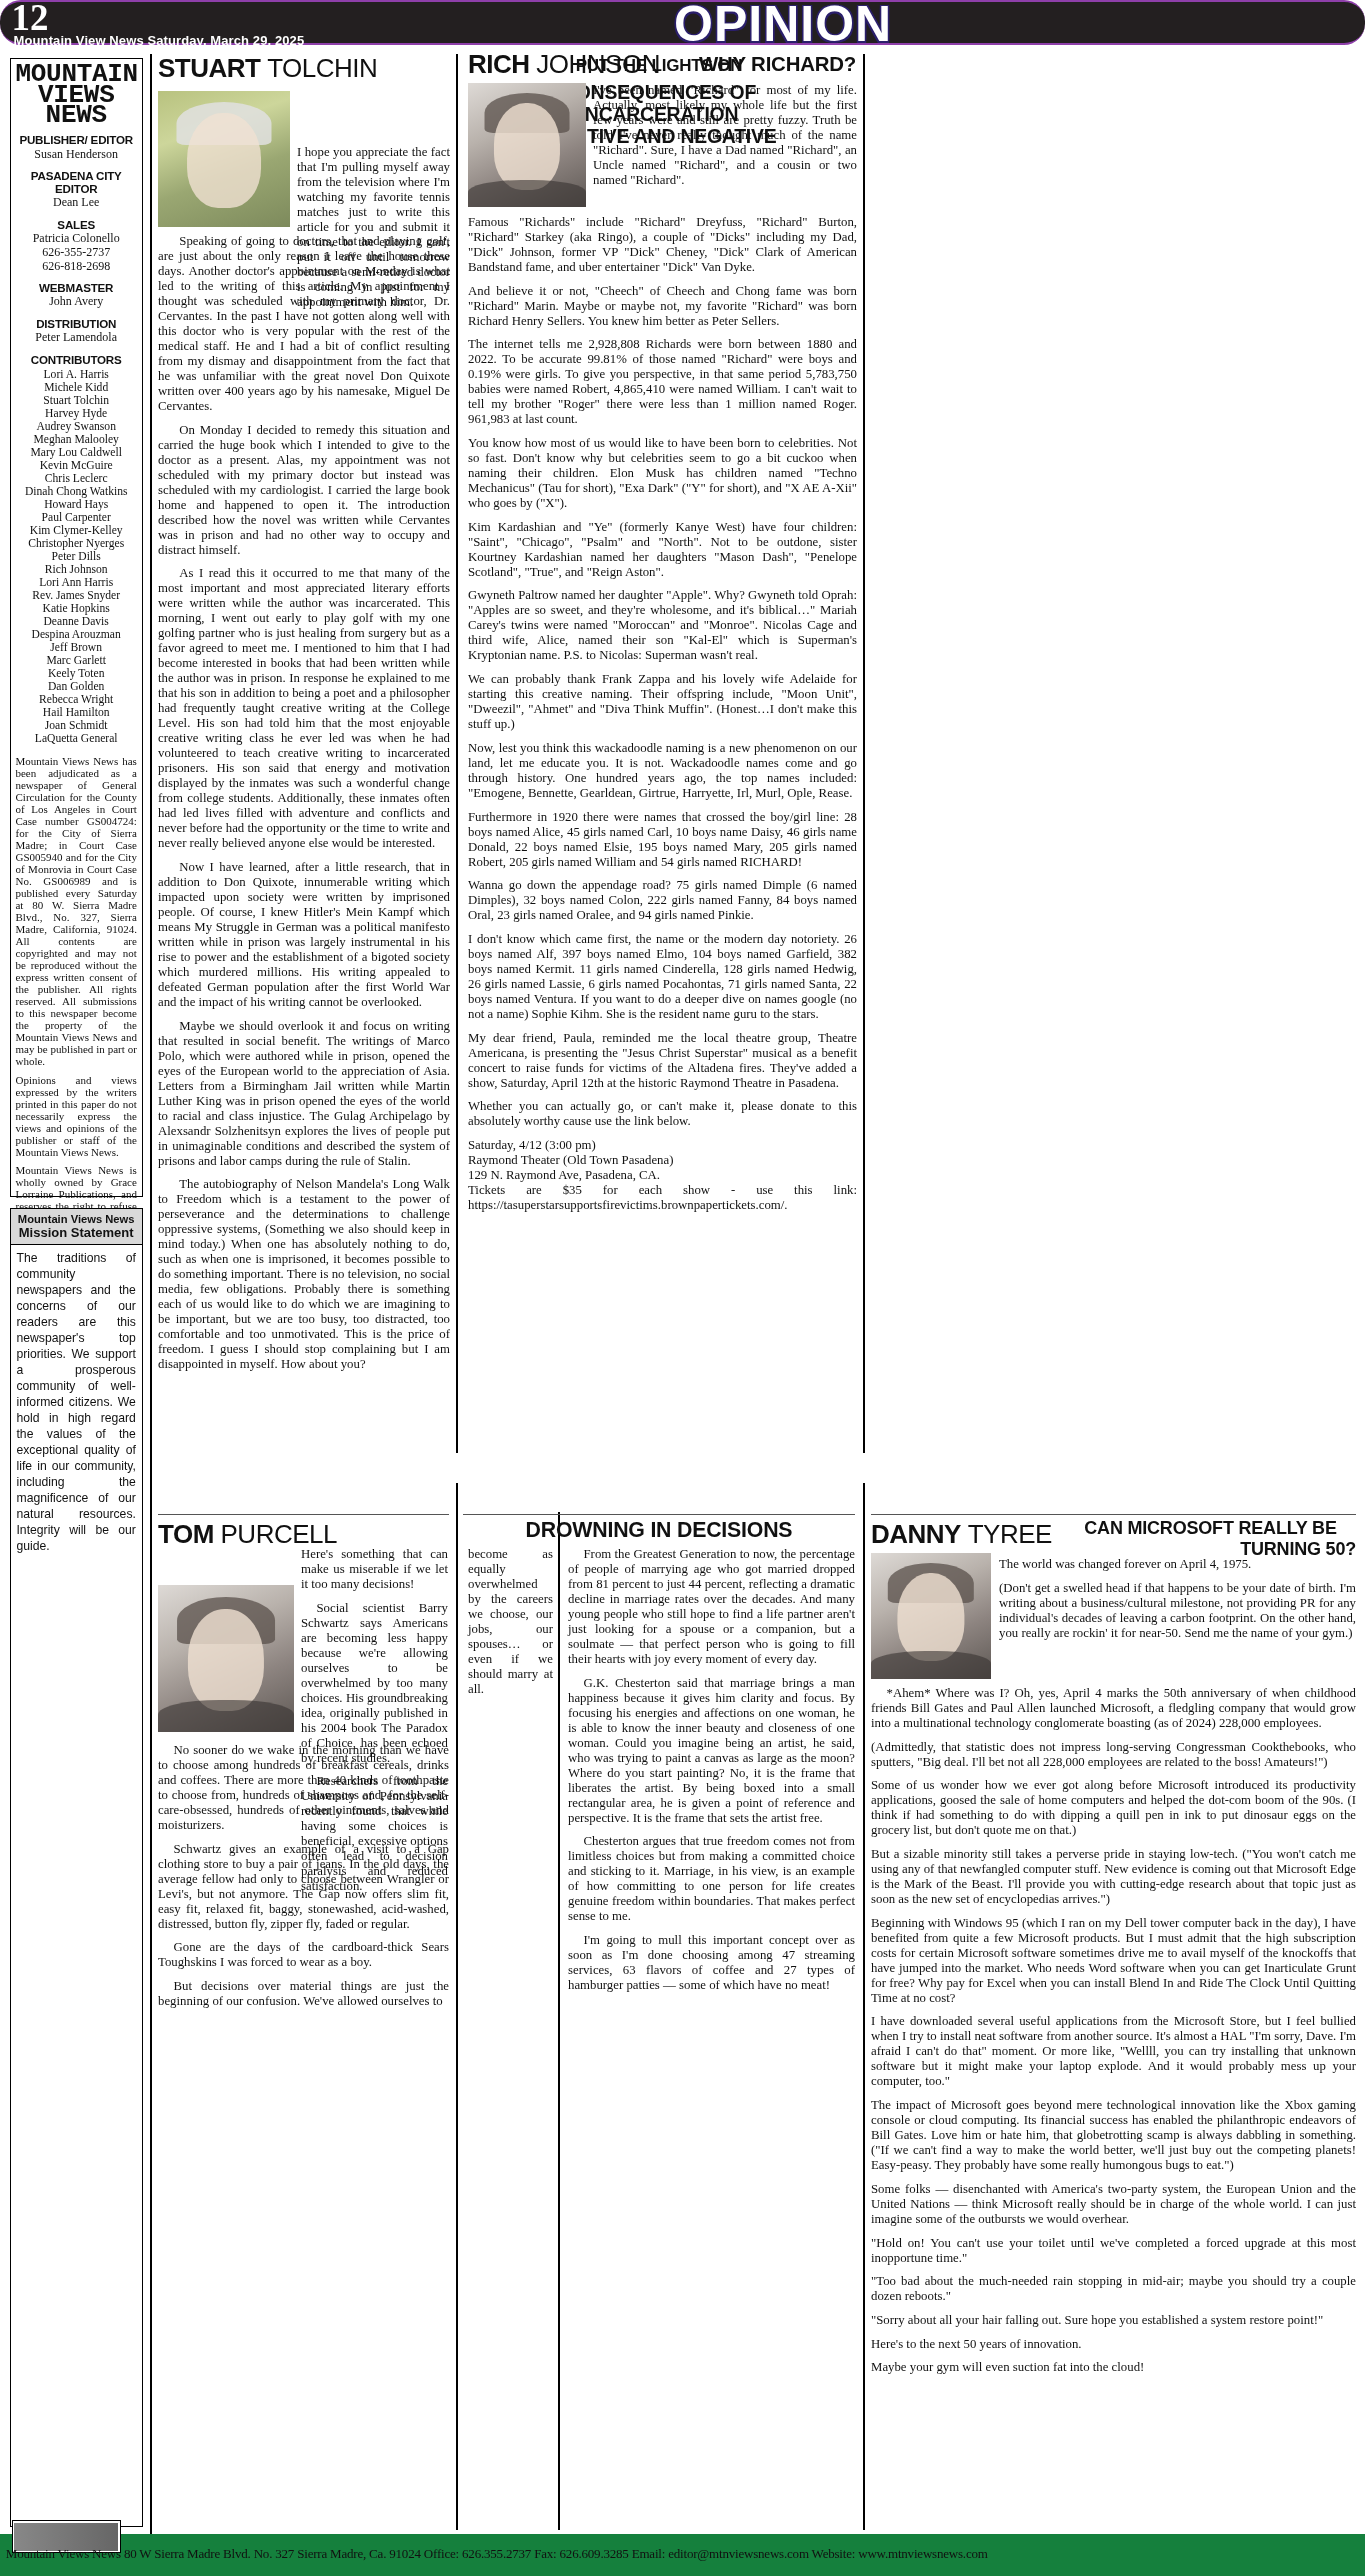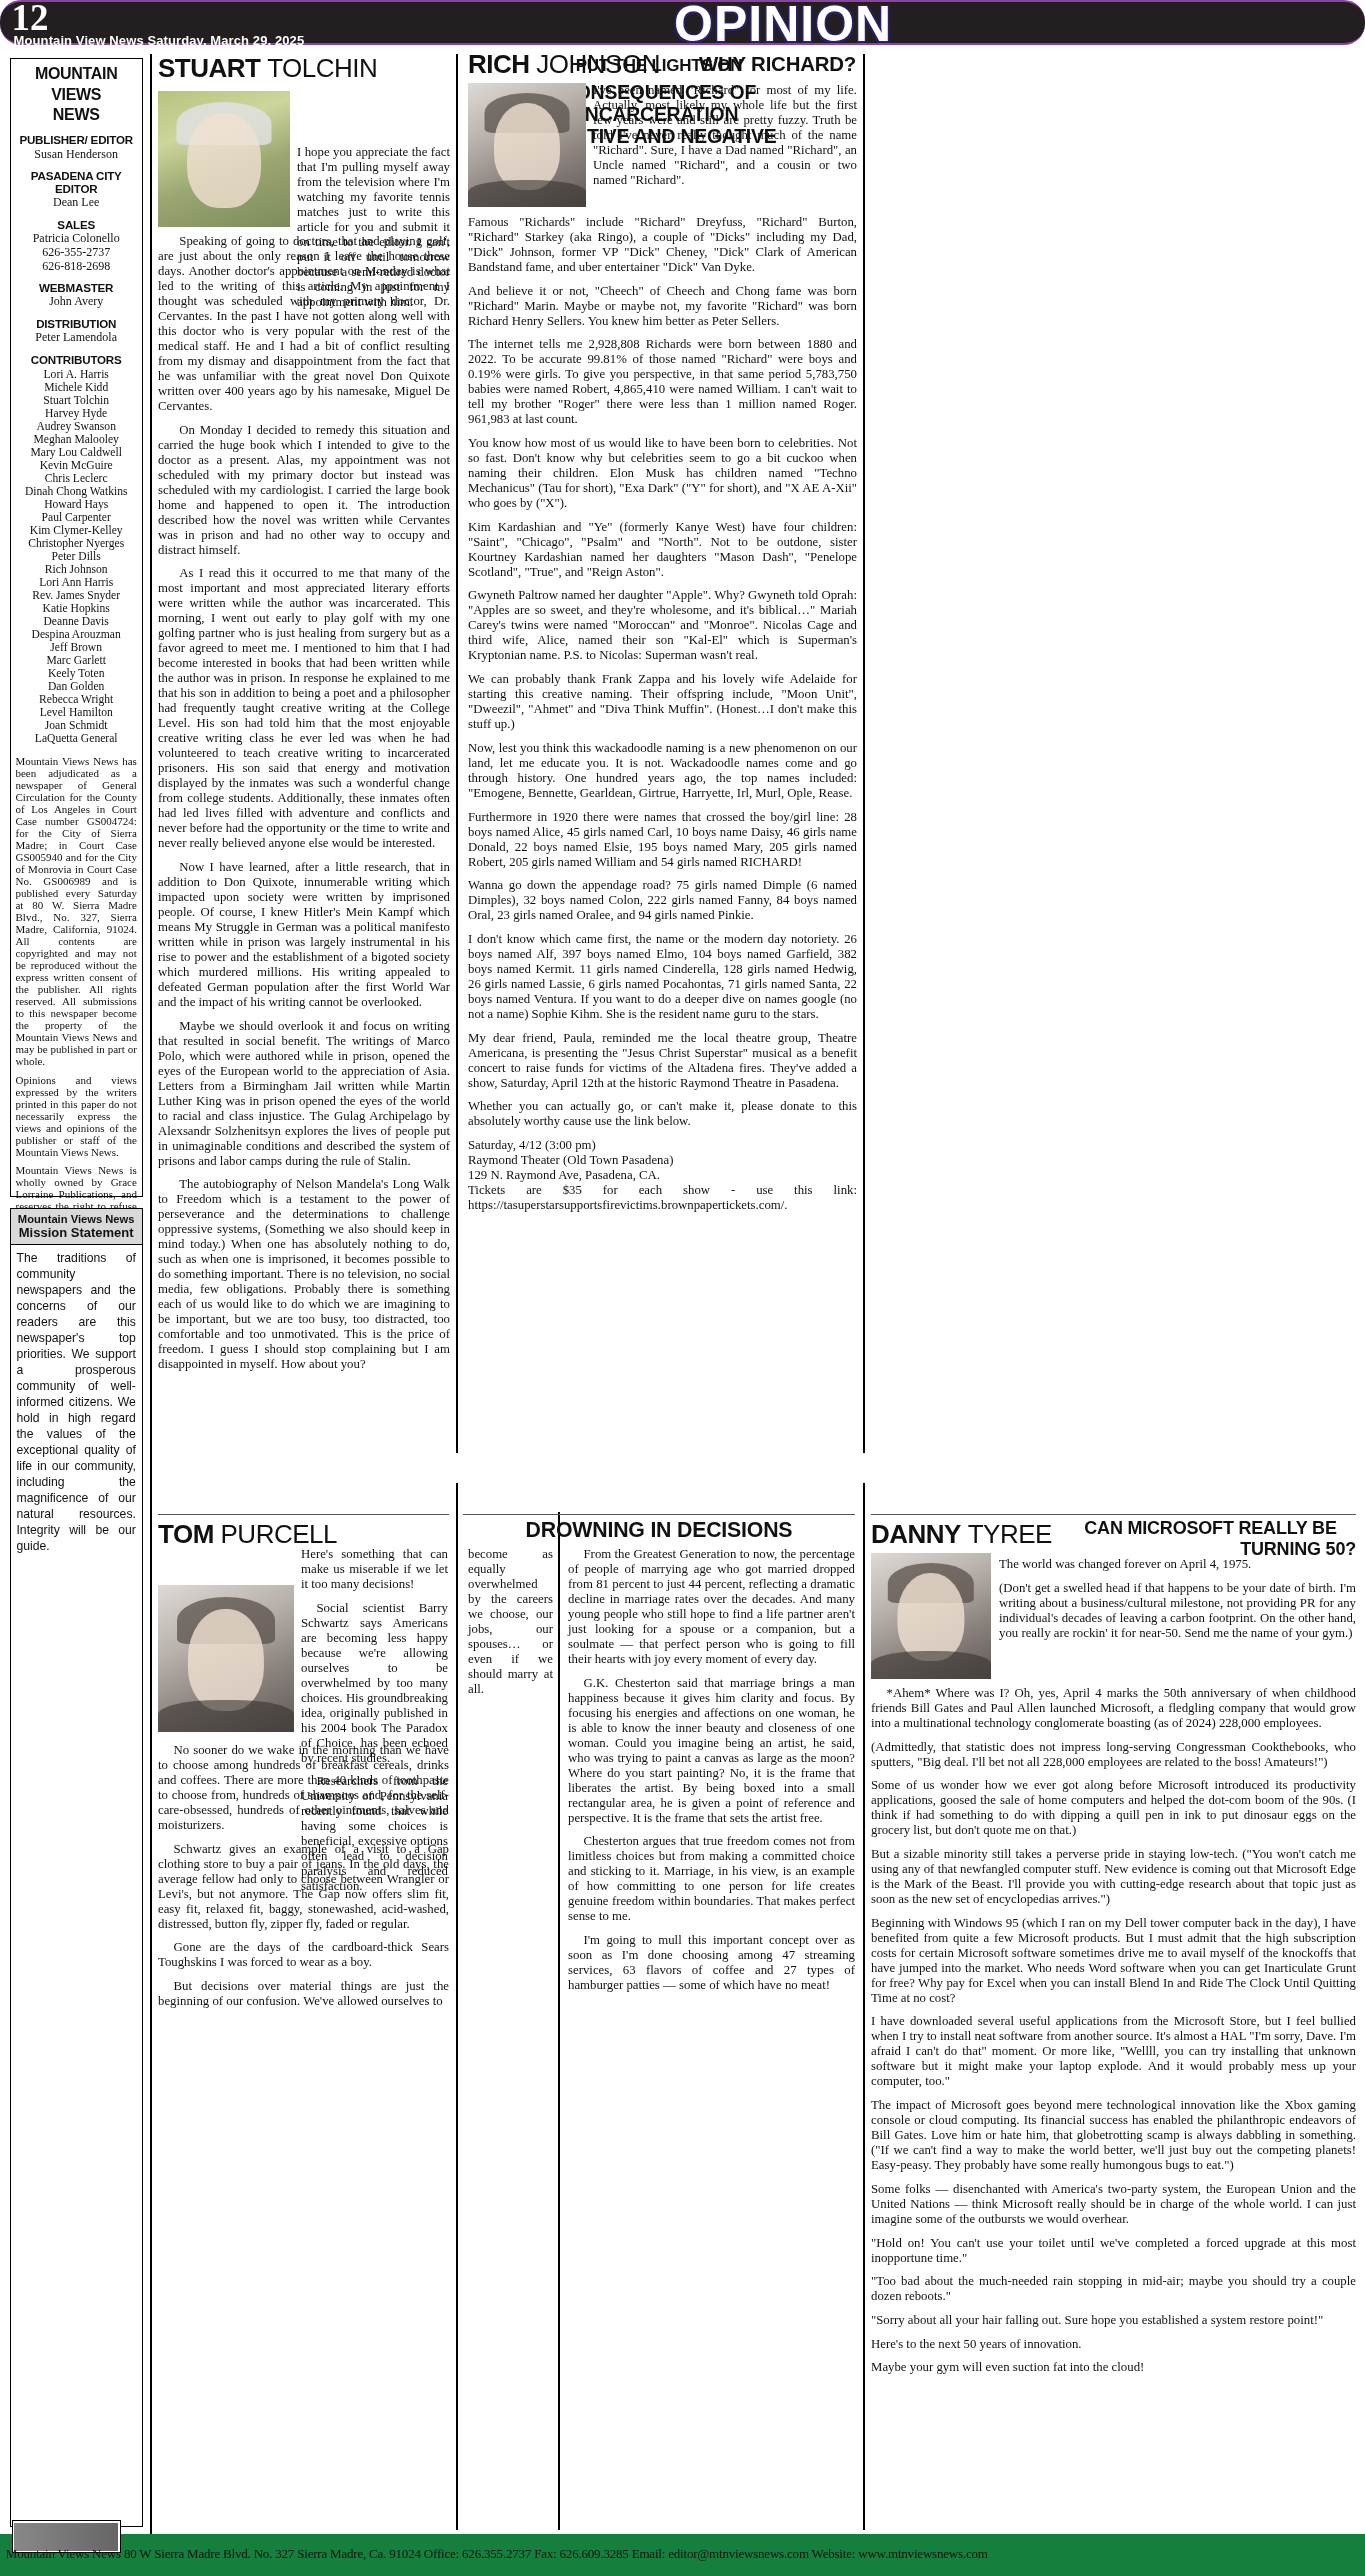--- a/index.html
+++ b/index.html
@@ -43,22 +43,22 @@
   
   .page { position:absolute; left:0; top:48px; width:1365px; height:2487px; }
 
   
   .staffbox {
     position:absolute; left:9.7px; top:9.7px; width:133px; height:1139px;
     border:1.9px solid #000; padding:5.8px 4.8px 3.9px 4.8px;
     text-align:center; background:#fff;
   }
   .flaghead {
-    font-family:Liberation Sans, sans-serif;
-    font-weight:bold; font-size:16px; line-height:20.4px;
+    font-family:Liberation Mono, monospace;
+    font-weight:bold; font-size:26px; line-height:20.4px;
     letter-spacing:-0.3px;
   }
   .sec-label {
     font-family:"Liberation Sans", sans-serif;
     font-weight:bold; font-size:11.6px; line-height:12.6px;
     margin-top:8.7px; letter-spacing:-0.2px;
   }
   .sec-name {
     font-family:"Liberation Serif", serif;
     font-size:12px; line-height:13.6px; margin-top:1px;
@@ -234,21 +234,21 @@
       <div>Lori Ann Harris</div>
       <div>Rev. James Snyder</div>
       <div>Katie Hopkins</div>
       <div>Deanne Davis</div>
       <div>Despina Arouzman</div>
       <div>Jeff Brown</div>
       <div>Marc Garlett</div>
       <div>Keely Toten</div>
       <div>Dan Golden</div>
       <div>Rebecca Wright</div>
-      <div>Level Hamilton</div>
+      <div>Hail Hamilton</div>
       <div>Joan Schmidt</div>
       <div>LaQuetta General</div>
     </div>
 
     <div class="legal">
       <p>Mountain Views News  has been adjudicated as a newspaper of General Circulation for the County of Los Angeles in Court Case number GS004724: for the City of Sierra Madre; in Court Case GS005940 and for the City of Monrovia in Court Case No. GS006989 and is published every Saturday at 80 W. Sierra Madre Blvd., No. 327, Sierra Madre, California, 91024.  All contents are copyrighted and may not be reproduced without the express written consent of the publisher.  All rights reserved.  All submissions to this newspaper become the property of the Mountain Views News and may be published in part or whole.</p>
       <p>Opinions and views expressed by the writers printed in this paper do not necessarily express the views and opinions of the publisher or staff of the Mountain Views News.</p>
       <p>Mountain Views News is wholly owned by Grace Lorraine  Publications, and reserves the right to refuse publication of advertisements and other materials submitted for publication.</p>
       <p>Letters to the editor and correspondence should be sent to:</p>
       <p class="ctr" style="white-space:pre-line">Mountain Views News

